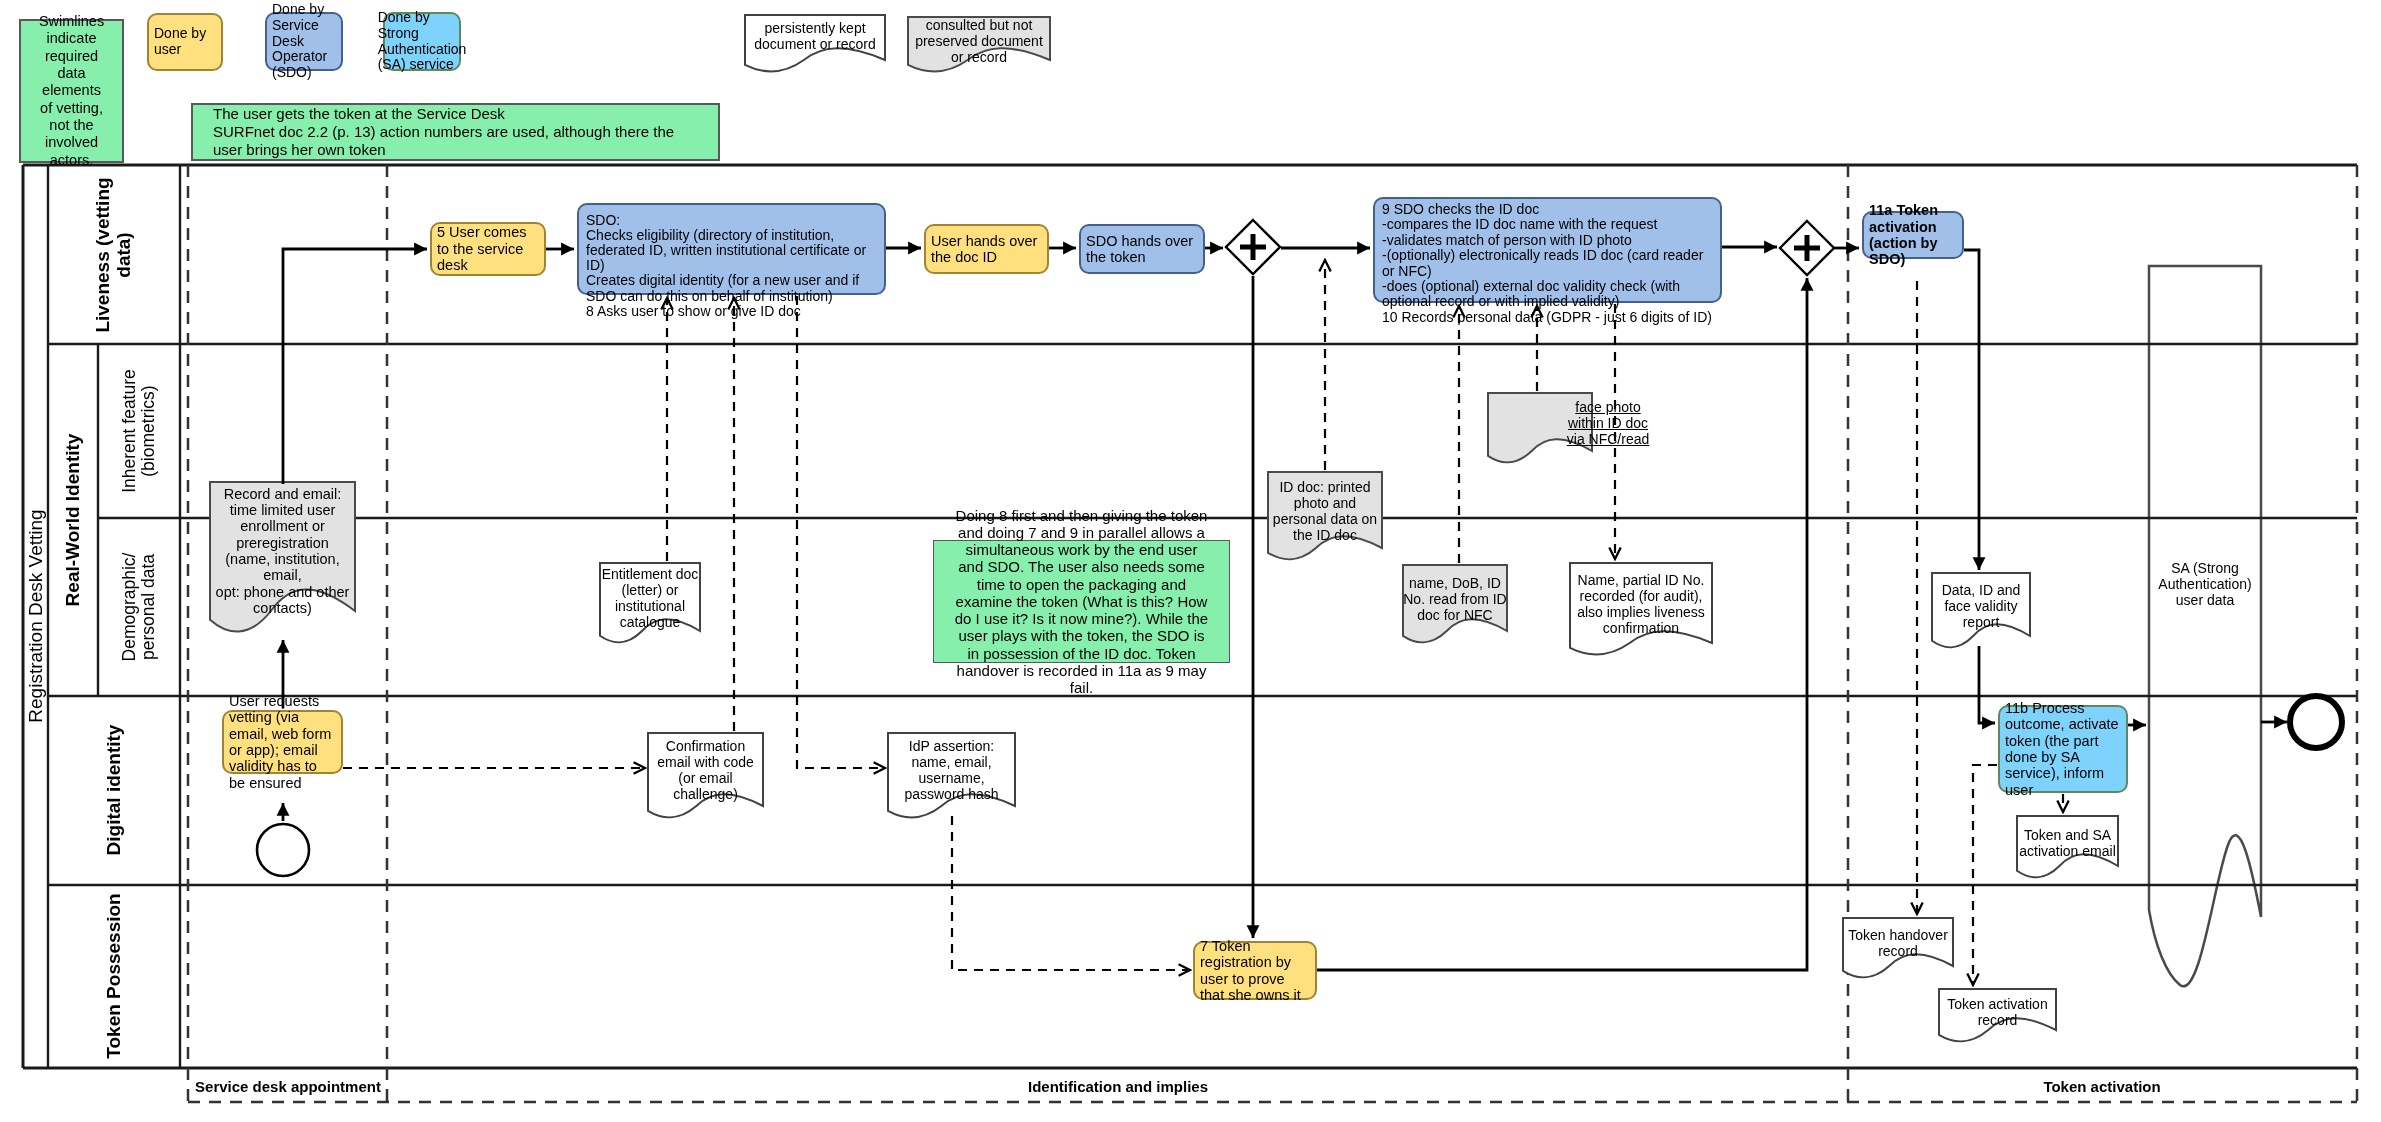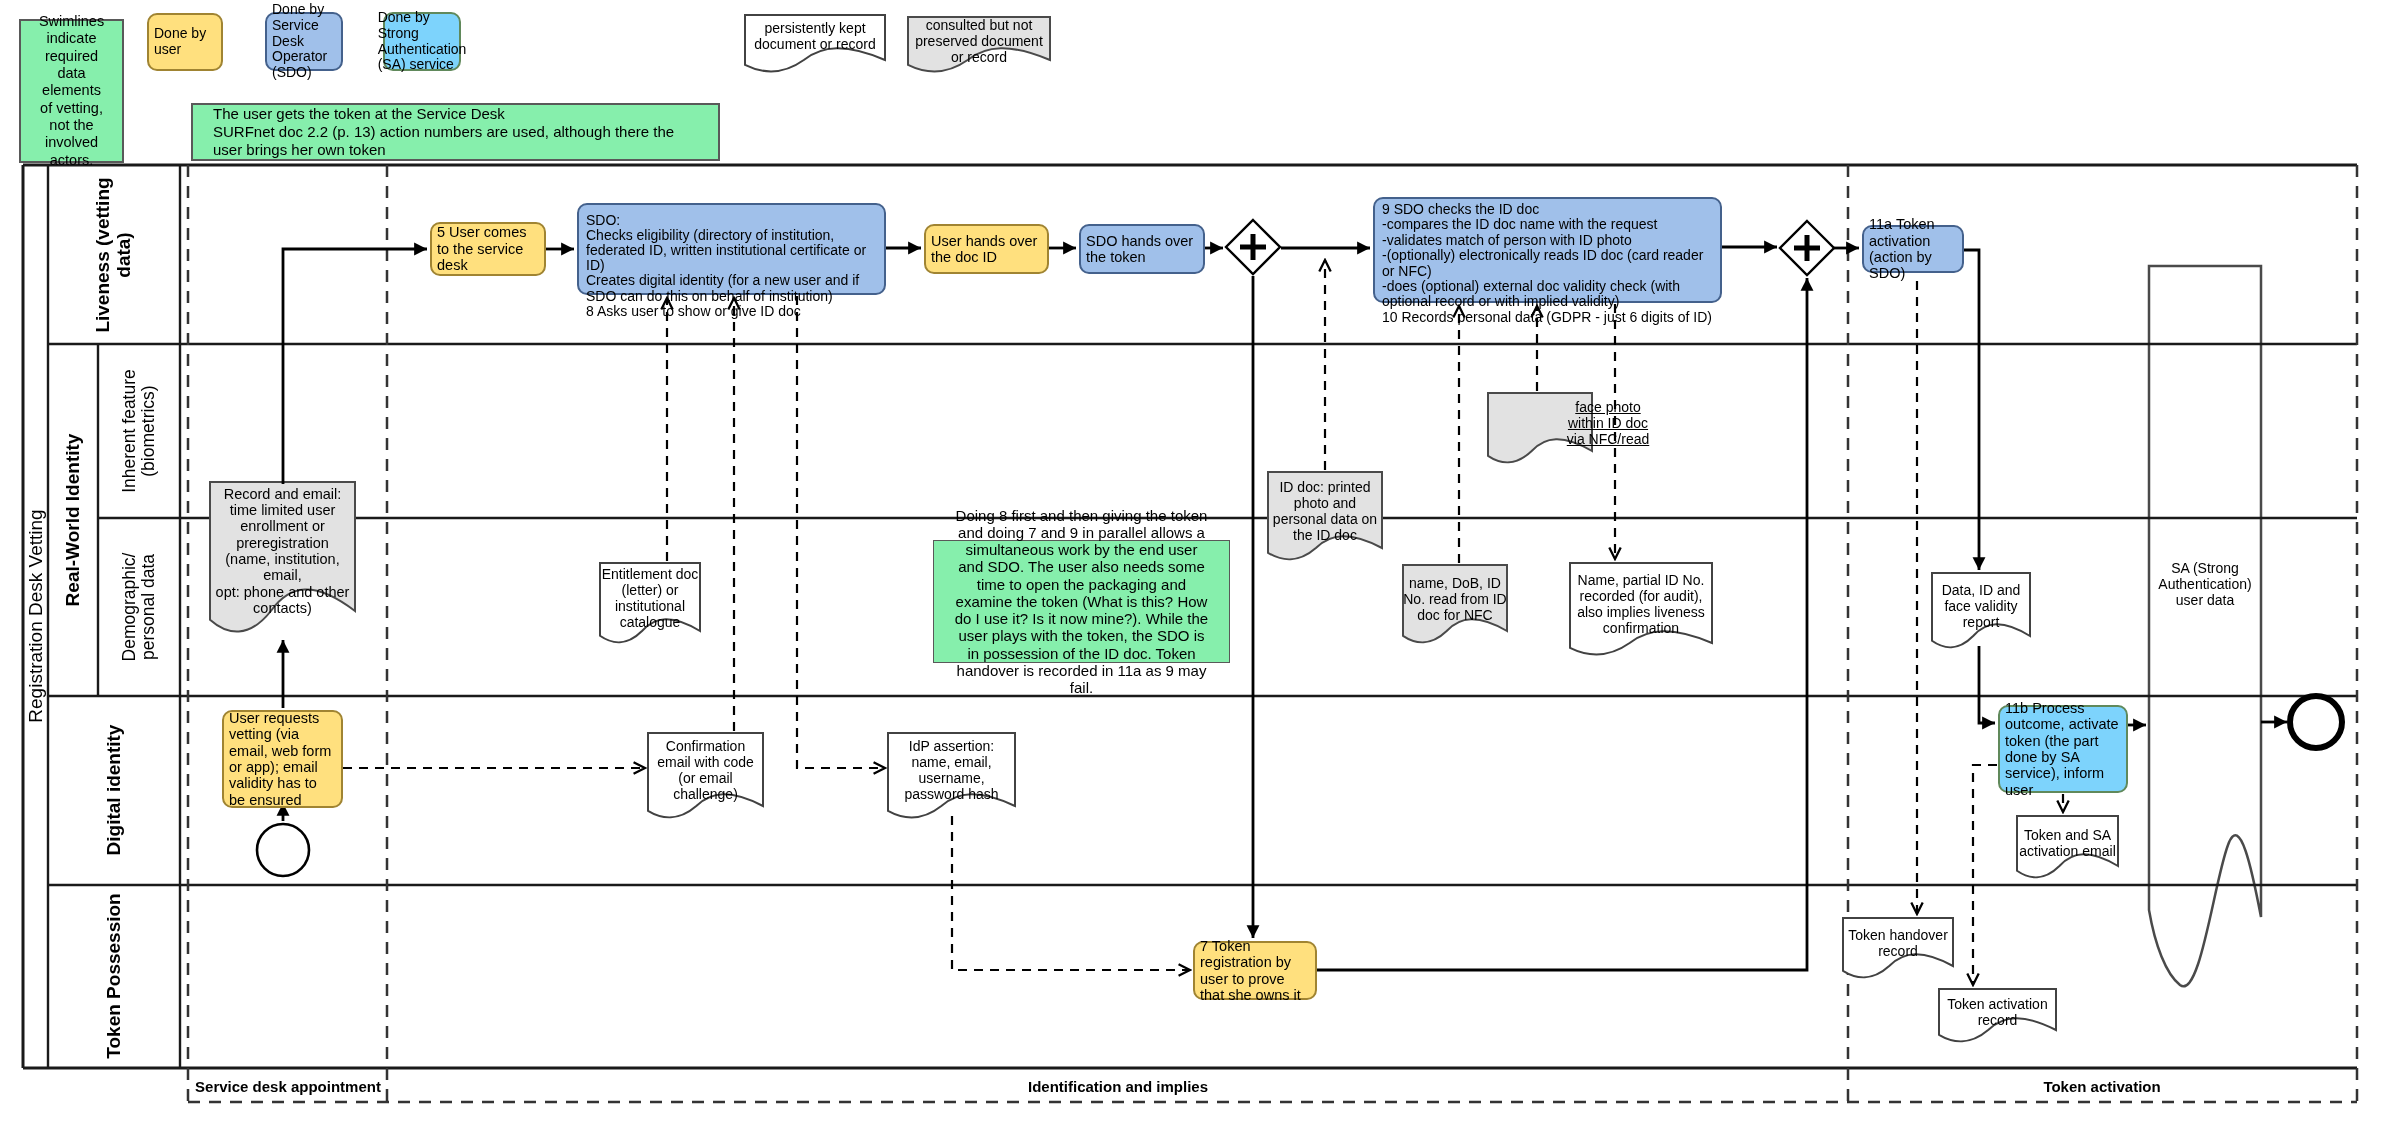--- a/index.html
+++ b/index.html
@@ -159,23 +159,23 @@
 Creates digital identity (for a new user and if SDO can do this on behalf of institution)
 8 Asks user to show or give ID doc</div>
   <div class="act yellow" style="left:924px;top:224px;width:125px;height:50px;">User hands over the doc ID</div>
   <div class="act blue" style="left:1079px;top:224px;width:126px;height:50px;">SDO hands over the token</div>
   <div class="act blue pre leftal" style="left:1373px;top:197px;width:349px;height:106px;font-size:14px;line-height:1.1;align-items:flex-start;padding:3px 7px;">9 SDO checks the ID doc
 -compares the ID doc name with the request
 -validates match of person with ID photo
 -(optionally) electronically reads ID doc (card reader or NFC)
 -does (optional) external doc validity check (with optional record or with implied validity)
 10 Records personal data (GDPR - just 6 digits of ID)</div>
-  <div class="act blue" style="left:1862px;top:225px;width:102px;height:48px;">11a Token activation (action by SDO)</div>
+  <div class="act blue" style="left:1862px;top:211px;width:102px;height:48px;font-weight:bold;">11a Token activation (action by SDO)</div>
   <div class="act green" style="left:1998px;top:705px;width:130px;height:88px;">11b Process outcome, activate token (the part done by SA service), inform user</div>
-  <div class="act yellow" style="left:222px;top:710px;width:121px;height:98px;">User requests vetting (via email, web form or app); email validity has to be ensured</div>
+  <div class="act yellow" style="left:222px;top:710px;width:121px;height:64px;">User requests vetting (via email, web form or app); email validity has to be ensured</div>
   <div class="act yellow" style="left:1193px;top:941px;width:124px;height:59px;">7 Token registration by user to prove that she owns it</div>
 
   <div class="note" style="left:933px;top:540px;width:297px;height:123px;border-width:1.5px;font-size:15px;line-height:1.15;">Doing 8 first and then giving the token and doing 7 and 9 in parallel allows a simultaneous work by the end user and SDO. The user also needs some time to open the packaging and examine the token (What is this? How do I use it? Is it now mine?). While the user plays with the token, the SDO is in possession of the ID doc. Token handover  is recorded in 11a as 9 may fail.</div>
 
   <div class="txt pre" style="left:210px;top:486px;width:145px;height:130px;font-size:14.5px;">Record and email:
 time limited user
 enrollment or
 preregistration
 (name, institution,
 email,

